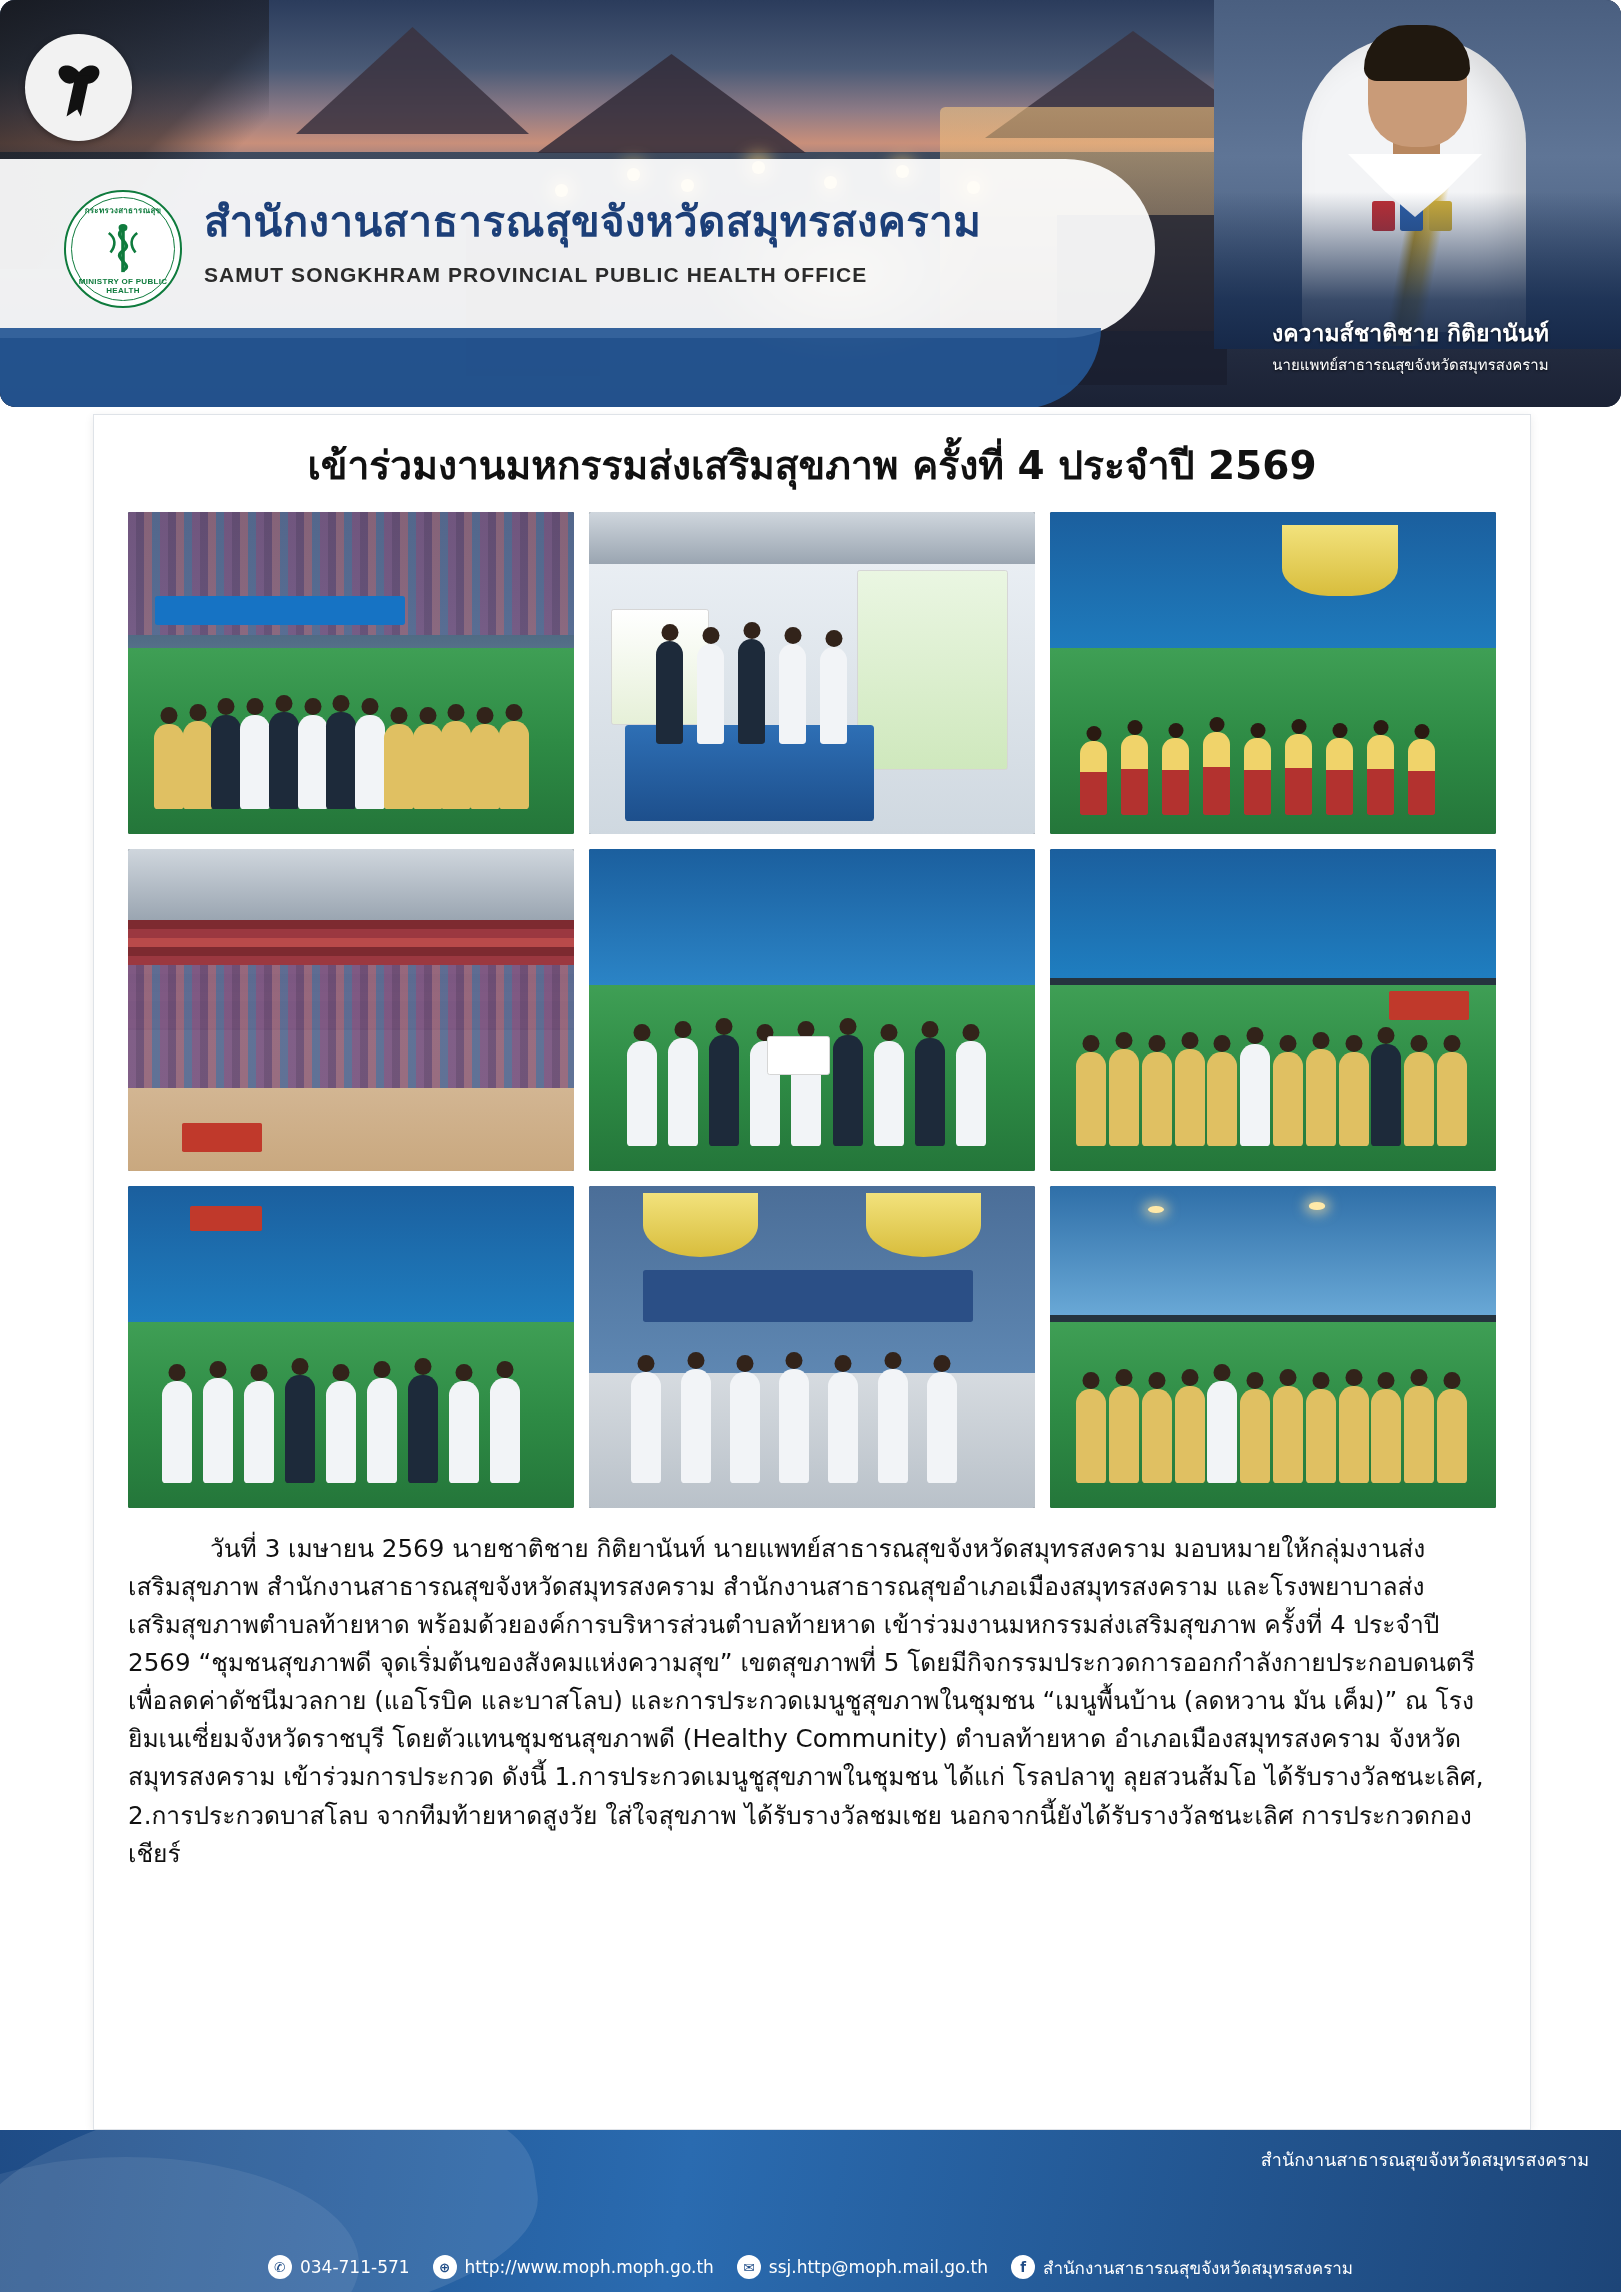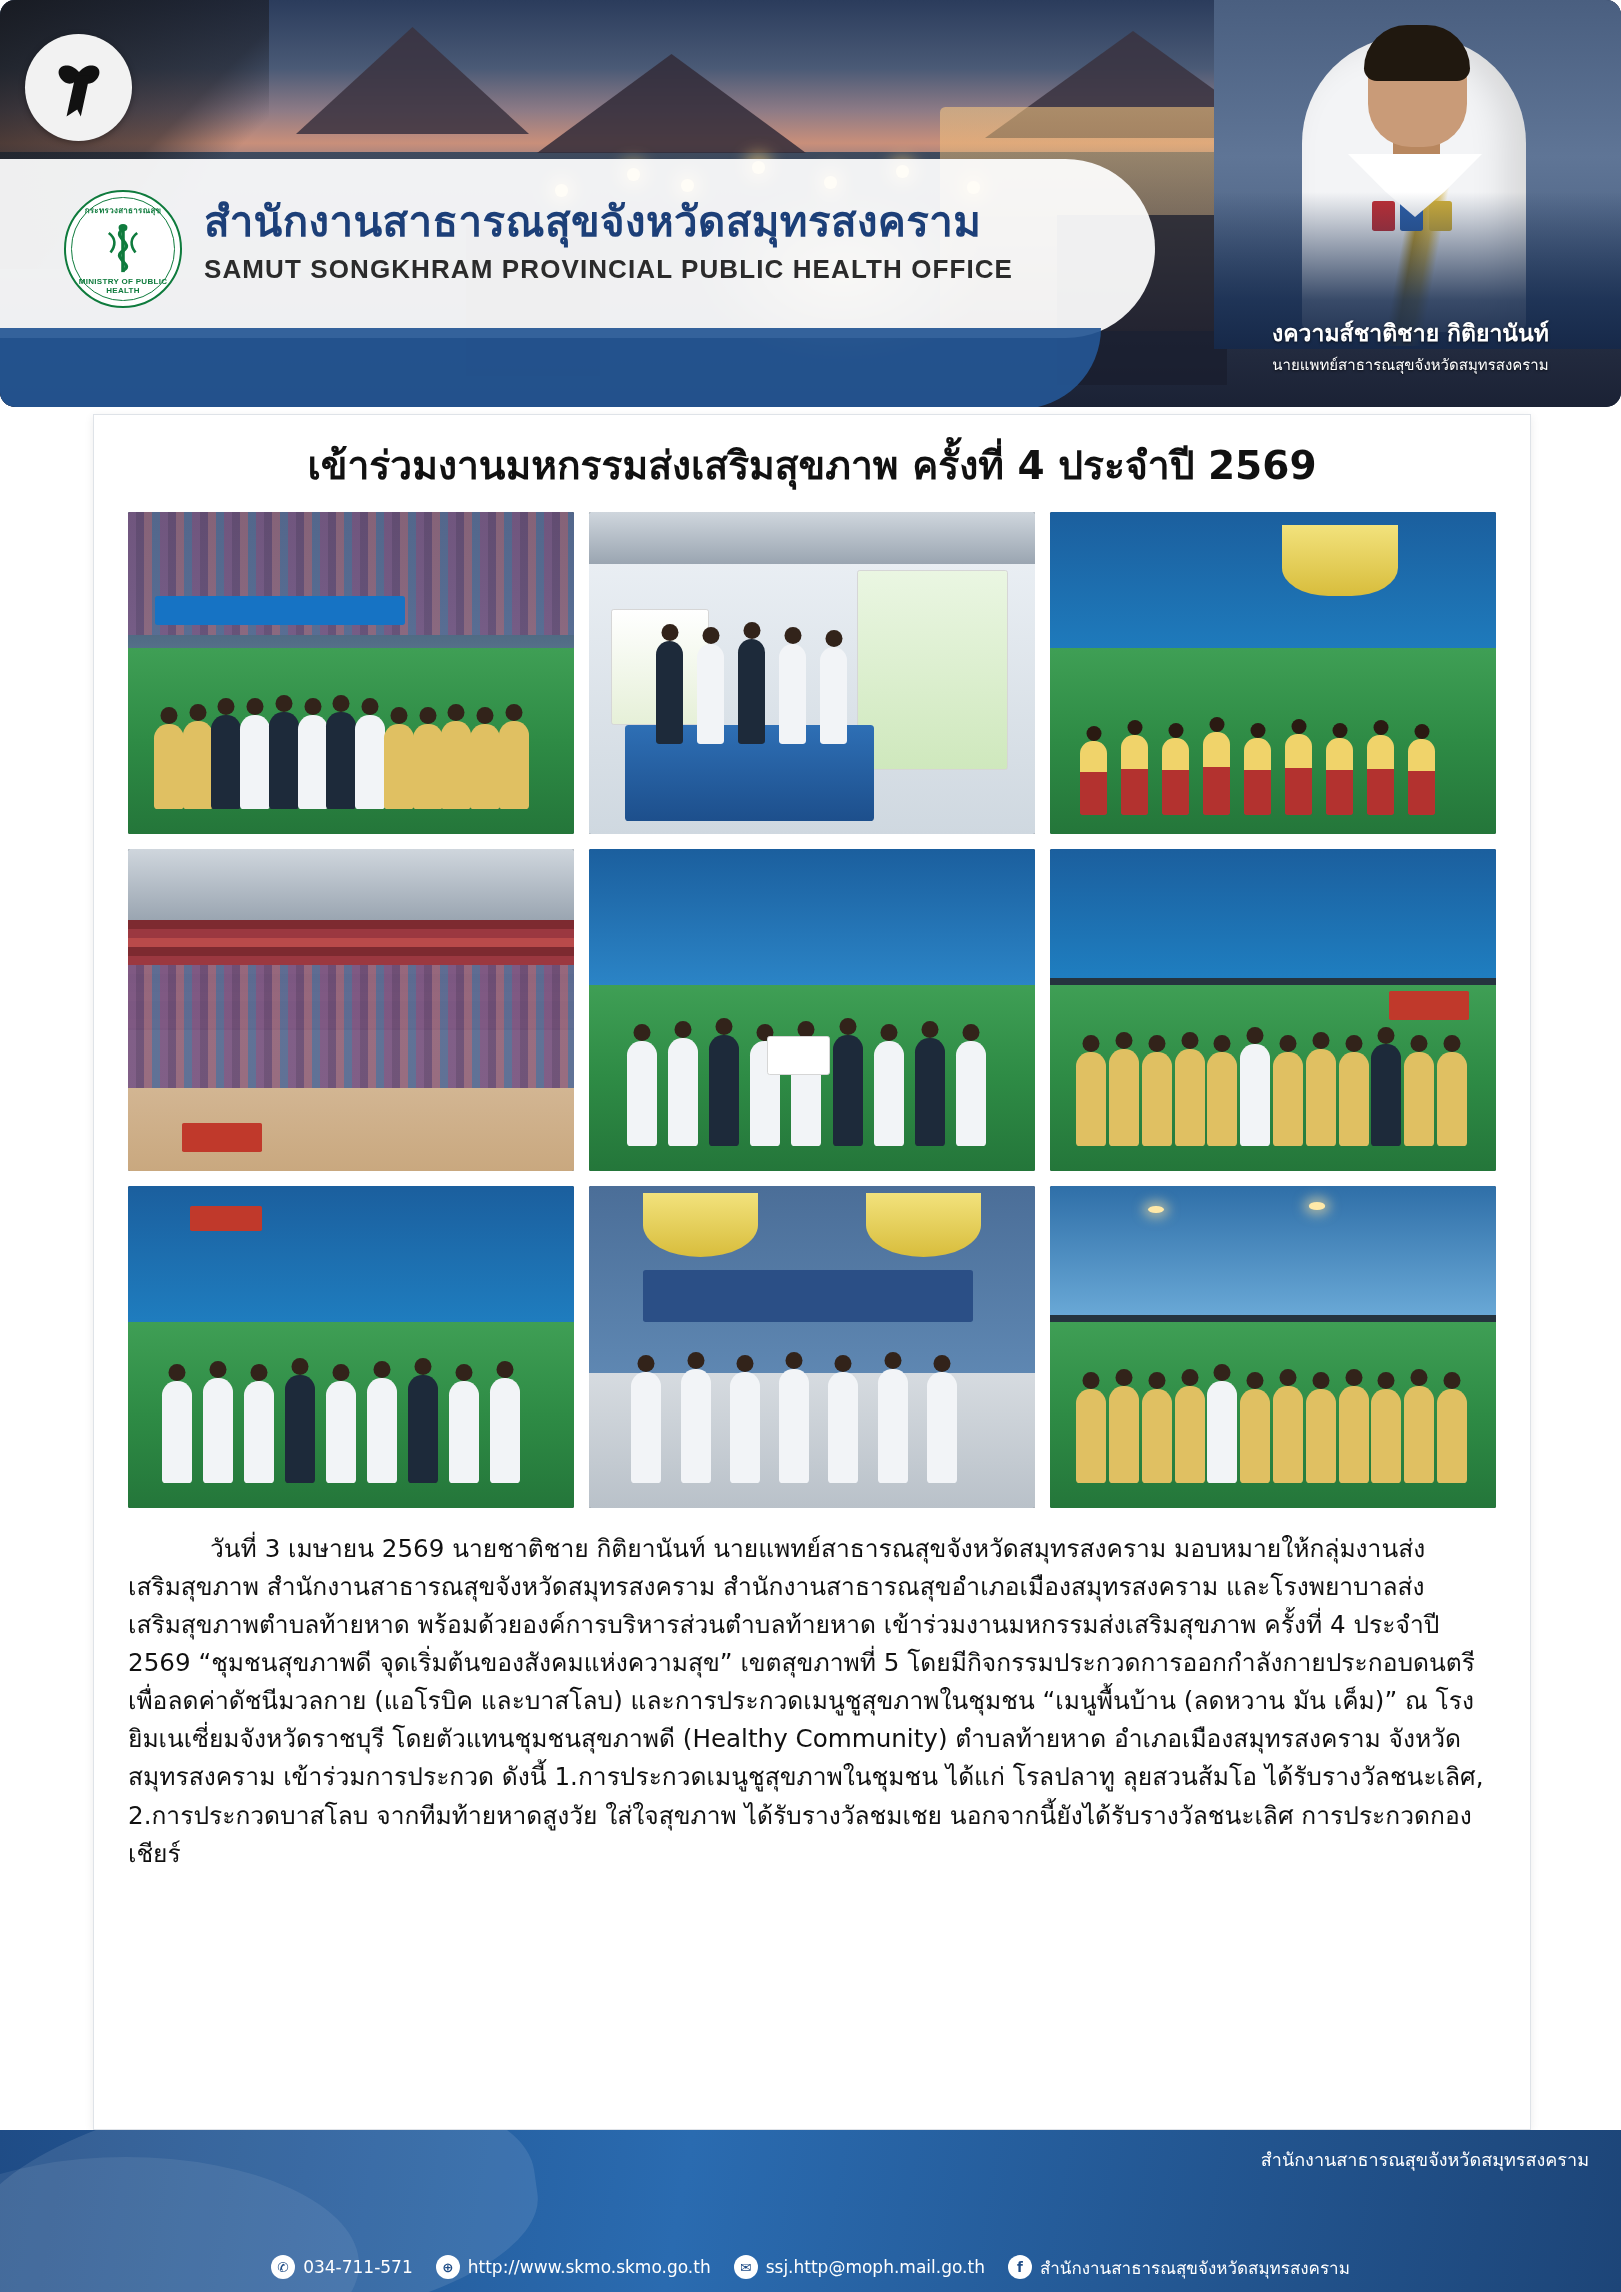--- a/index.html
+++ b/index.html
@@ -118,21 +118,21 @@
   .hdr-t1 {
     font-family: "DejaVu Sans", sans-serif;
     font-size: 29.6px; color: #1c3f78; font-weight: bold; letter-spacing: 0.4px;
   }
   .hdr-t2 {
     font-family: "DejaVu Sans", sans-serif;
     font-size: 42px; color: #1c3f78; font-weight: bold; margin-top: 3.6px; letter-spacing: 0.4px;
   }
   .hdr-t3 {
     font-family: "Liberation Sans", sans-serif;
-    font-size: 26px; color: #2b2b2b; font-weight: bold; letter-spacing: 1.1px;
+    font-size: 21px; color: #2b2b2b; font-weight: bold; margin-top: 9px; letter-spacing: 1.1px;
   }
 
   
   .officer {
     position: absolute; right: 0px; top: 0px; width: 407px; height: 349px;
     z-index: 3; overflow: hidden;
   }
   .officer-bg {
     position: absolute; inset: 0;
     background: linear-gradient(180deg,#4a5f80 0%, #5f7596 45%, #405575 100%);
@@ -567,21 +567,21 @@
       <div>สำนักงานสาธารณสุขจังหวัดสมุทรสงคราม</div>
     </div>
 
     <div class="footer-bottom">
       <div class="fb-item">
         <span class="fic">✆</span>
         <span>034-711-571</span>
       </div>
       <div class="fb-item">
         <span class="fic">⊕</span>
-        <span>http://www.skmo.skmo.go.th</span>
+        <span>http://www.moph.moph.go.th</span>
       </div>
       <div class="fb-item">
         <span class="fic">✉</span>
         <span>ssj.http@moph.mail.go.th</span>
       </div>
       <div class="fb-item">
         <span class="fic">f</span>
         <span>สำนักงานสาธารณสุขจังหวัดสมุทรสงคราม</span>
       </div>
     </div>

